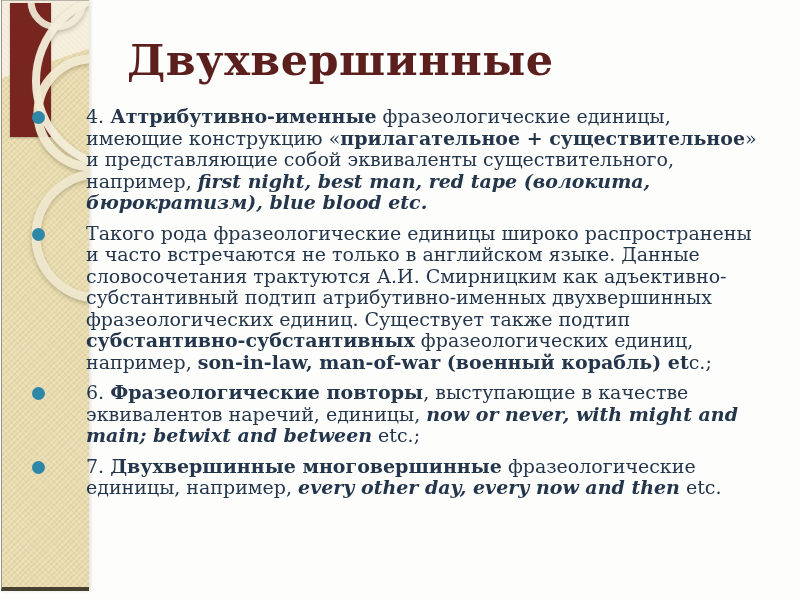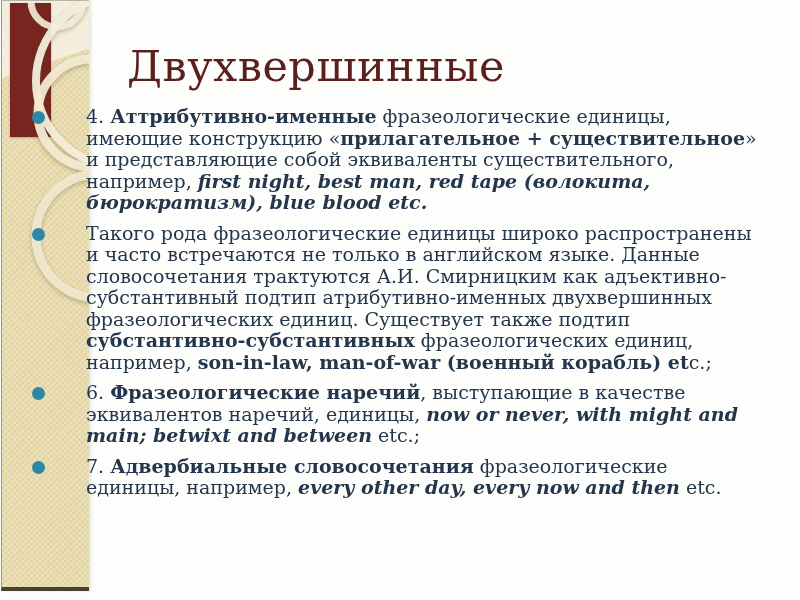--- a/index.html
+++ b/index.html
@@ -33,22 +33,22 @@
   }
   .maroon-bar{
     position:absolute;left:8px;top:2px;width:41px;height:134px;
     background:var(--maroon-bar,#78251f);
     box-shadow:0 1px 2px rgba(0,0,0,.25);
   }
   .rings{position:absolute;left:0;top:0;filter:drop-shadow(0 2px 2px rgba(90,75,40,.35));}
 
   
   .title{
-    position:absolute;left:127px;top:14px;width:660px;
-    font-size:43px;line-height:1.1;font-weight:400;
+    position:absolute;left:127px;top:8px;width:660px;
+    font-size:43px;line-height:1.1;font-weight:700;
     color:var(--title,#5b1f1e);
     letter-spacing:.5px;
   }
 
   
   .content{
     position:absolute;left:28px;top:106px;width:744px;
     color:var(--text,#24364b);
     font-size:19px;line-height:21.5px;
   }
@@ -83,18 +83,18 @@
       <circle cx="96" cy="235" r="62" fill="none" stroke="#f2ebd2" stroke-opacity="0.9" stroke-width="9"></circle>
     </svg>
   </div>
 
   <h1 class="title">Двухвершинные</h1>
 
   <div class="content">
     <ul class="blist">
         <li class="item"><span class="dot"></span><span class="txt"><span class="seg-n">4. </span><span class="seg-b">Аттрибутивно-именные</span><span class="seg-n"> фразеологические единицы, имеющие конструкцию «</span><span class="seg-b">прилагательное + существительное</span><span class="seg-n">» и представляющие собой эквиваленты существительного, например, </span><span class="seg-bi">first night, best man, red tape (волокита, бюрократизм), blue blood etc.</span></span></li>
         <li class="item"><span class="dot"></span><span class="txt"><span class="seg-n">Такого рода фразеологические единицы широко распространены и часто встречаются не только в английском языке. Данные словосочетания трактуются А.И. Смирницким как адъективно-субстантивный подтип атрибутивно-именных двухвершинных фразеологических единиц. Существует также подтип </span><span class="seg-b">субстантивно-субстантивных</span><span class="seg-n"> фразеологических единиц, например, </span><span class="seg-b">son-in-law, man-of-war (военный корабль) et</span><span class="seg-n">с.;</span></span></li>
-        <li class="item"><span class="dot"></span><span class="txt"><span class="seg-n">6. </span><span class="seg-b">Фразеологические наречий</span><span class="seg-n">, выступающие в качестве эквивалентов наречий, единицы, </span><span class="seg-bi">now or never, with might and main; betwixt and between</span><span class="seg-n"> etc.;</span></span></li>
-        <li class="item"><span class="dot"></span><span class="txt"><span class="seg-n">7. </span><span class="seg-b">Адвербиальные словосочетания</span><span class="seg-n"> фразеологические единицы, например, </span><span class="seg-bi">every other day, every now and then</span><span class="seg-n"> etc.</span></span></li>
+        <li class="item"><span class="dot"></span><span class="txt"><span class="seg-n">6. </span><span class="seg-b">Фразеологические повторы</span><span class="seg-n">, выступающие в качестве эквивалентов наречий, единицы, </span><span class="seg-bi">now or never, with might and main; betwixt and between</span><span class="seg-n"> etc.;</span></span></li>
+        <li class="item"><span class="dot"></span><span class="txt"><span class="seg-n">7. </span><span class="seg-b">Двухвершинные многовершинные</span><span class="seg-n"> фразеологические единицы, например, </span><span class="seg-bi">every other day, every now and then</span><span class="seg-n"> etc.</span></span></li>
       </ul>
   </div>
 
 </div>
 
 </body></html>

